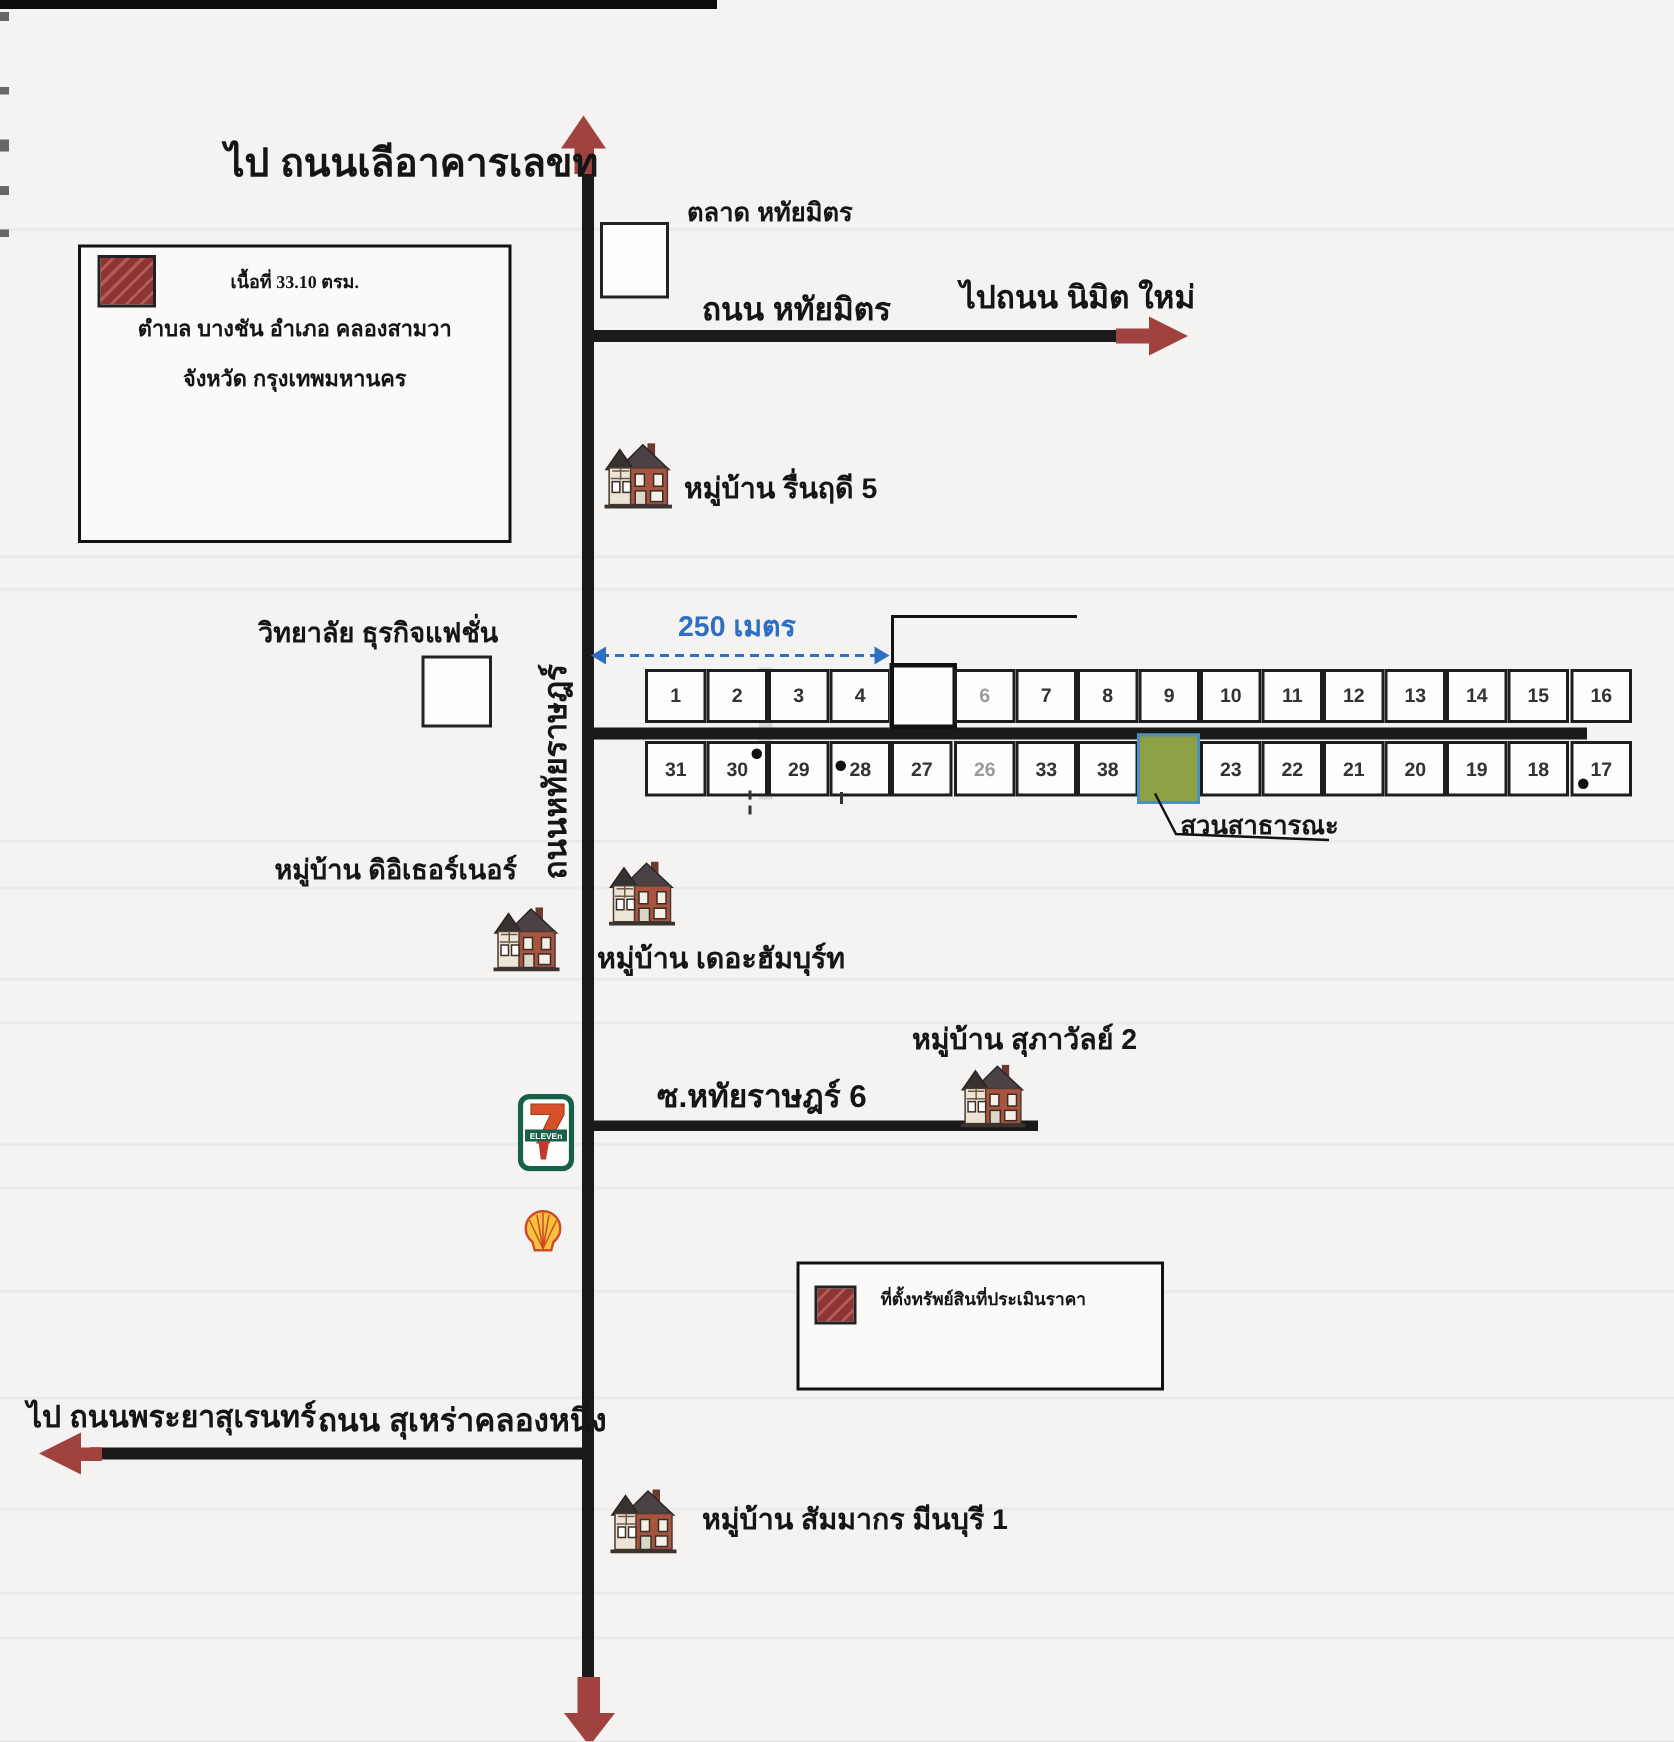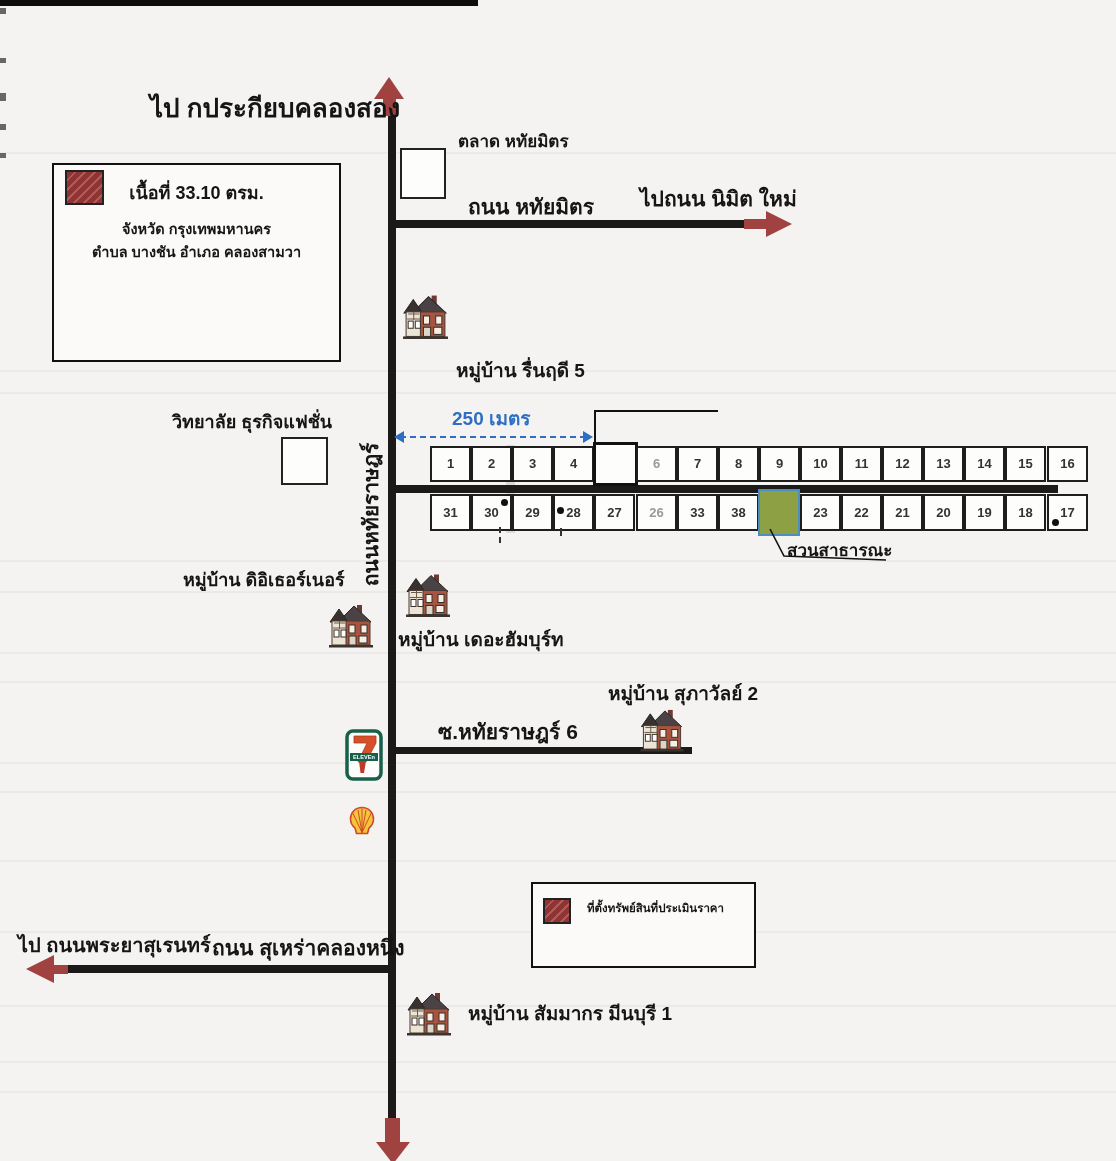--- a/index.html
+++ b/index.html
@@ -108,41 +108,41 @@
 
   <div class="stem" style="left:383px;top:97px;width:13px;height:19px;"></div>
   <div class="arr arr-up" style="left:374px;top:77px;"></div>
   <div class="stem" style="left:744px;top:219px;width:26px;height:10px;"></div>
   <div class="arr arr-right" style="left:766px;top:211px;"></div>
   <div class="stem" style="left:50px;top:965px;width:18px;height:9px;"></div>
   <div class="arr arr-left" style="left:26px;top:955px;"></div>
   <div class="stem" style="left:385px;top:1118px;width:15px;height:26px;"></div>
   <div class="arr arr-down" style="left:376px;top:1142px;"></div>
 
-  <div class="lbl fs26" style="left:150px;top:94px;">ไป กประกียบคลองสอง</div>
+  <div class="lbl fs26" style="left:150px;top:94px;">ไป ถนนเลีอาคารเลขท</div>
 
   <div class="legendbox" style="left:52px;top:163px;width:285px;height:195px;">
     <div class="abs hatch hl-sq" style="left:11px;top:5px;width:35px;height:31px;"></div>
     <div class="abs" style="left:0;top:13px;width:285px;text-align:center;font-weight:bold;">
-      <div style="font-size:18px;margin-bottom:10px;">เนื้อที่ 33.10 ตรม.</div>
+      <div style="font-size:12px;margin-bottom:10px;font-family:Liberation Serif, serif;">เนื้อที่ 33.10 ตรม.</div>
+      <div style="font-size:14.5px;margin-bottom:10px;">ตำบล บางชัน อำเภอ คลองสามวา</div>
       <div style="font-size:14.5px;">จังหวัด กรุงเทพมหานคร</div>
-      <div style="font-size:14.5px;margin-bottom:10px;">ตำบล บางชัน อำเภอ คลองสามวา</div>
     </div>
   </div>
 
   <div class="whitebox" style="left:400px;top:148px;width:42px;height:47px;"></div>
   <div class="lbl fs17" style="left:458px;top:132px;">ตลาด หทัยมิตร</div>
 
   <div class="lbl fs21" style="left:468px;top:195px;">ถนน หทัยมิตร</div>
   <div class="lbl fs21" style="left:640px;top:187px;">ไปถนน นิมิต ใหม่</div>
 
   <svg class="abs" style="left:402px;top:292px;" width="47" height="48">
       <use href="#sym-house"></use>
     </svg>
-  <div class="lbl fs19" style="left:456px;top:316px;margin-top:44px;">หมู่บ้าน รื่นฤดี 5</div>
+  <div class="lbl fs19" style="left:456px;top:316px;">หมู่บ้าน รื่นฤดี 5</div>
 
   <div class="leader" style="left:594px;top:410px;width:124px;height:2px;"></div>
   <div class="leader" style="left:594px;top:410px;width:2px;height:34px;"></div>
 
   <div class="lbl fs19 blue" style="left:452px;top:408px;">250 เมตร</div>
   <div class="dimline" style="left:400px;top:436px;width:186px;"></div>
   <div class="arr dim-l" style="left:394px;top:431px;"></div>
   <div class="arr dim-r" style="left:583px;top:431px;"></div>
 
   <div class="lbl fs18" style="left:172px;top:412px;">วิทยาลัย ธุรกิจแฟชั่น</div>
@@ -209,21 +209,21 @@
 
   <div class="lbl fs21" style="left:438px;top:720px;">ซ.หทัยราษฎร์ 6</div>
 
   <svg class="abs" style="left:345px;top:729px;" width="38" height="52">
       <use href="#sym-seven"></use>
     </svg>
   <svg class="abs" style="left:349px;top:806px;" width="26" height="31">
       <use href="#sym-shell"></use>
     </svg>
 
-  <div class="legendbox" style="left:531px;top:882px;width:221px;height:82px;">
+  <div class="legendbox" style="left:531px;top:841px;width:221px;height:82px;padding-left:20px;">
     <div class="abs hatch hl-sq" style="left:10px;top:14px;width:24px;height:22px;"></div>
     <div class="lbl fs11" style="left:54px;top:18px;">ที่ตั้งทรัพย์สินที่ประเมินราคา</div>
   </div>
 
   <div class="lbl fs20" style="left:18px;top:934px;">ไป ถนนพระยาสุเรนทร์</div>
   <div class="lbl fs21" style="left:212px;top:936px;">ถนน สุเหร่าคลองหนึ่ง</div>
 
   <svg class="abs" style="left:406px;top:990px;" width="46" height="46">
       <use href="#sym-house"></use>
     </svg>

